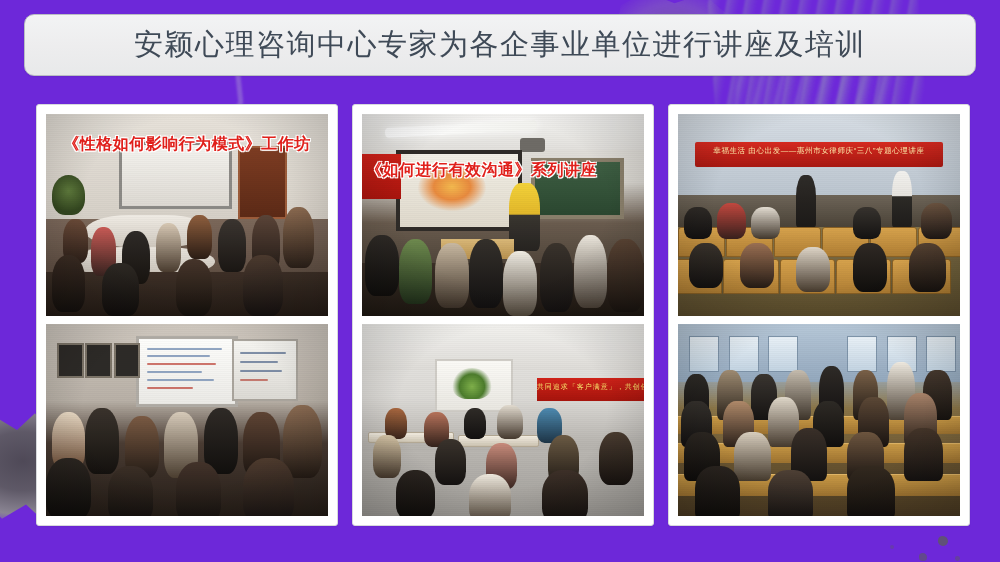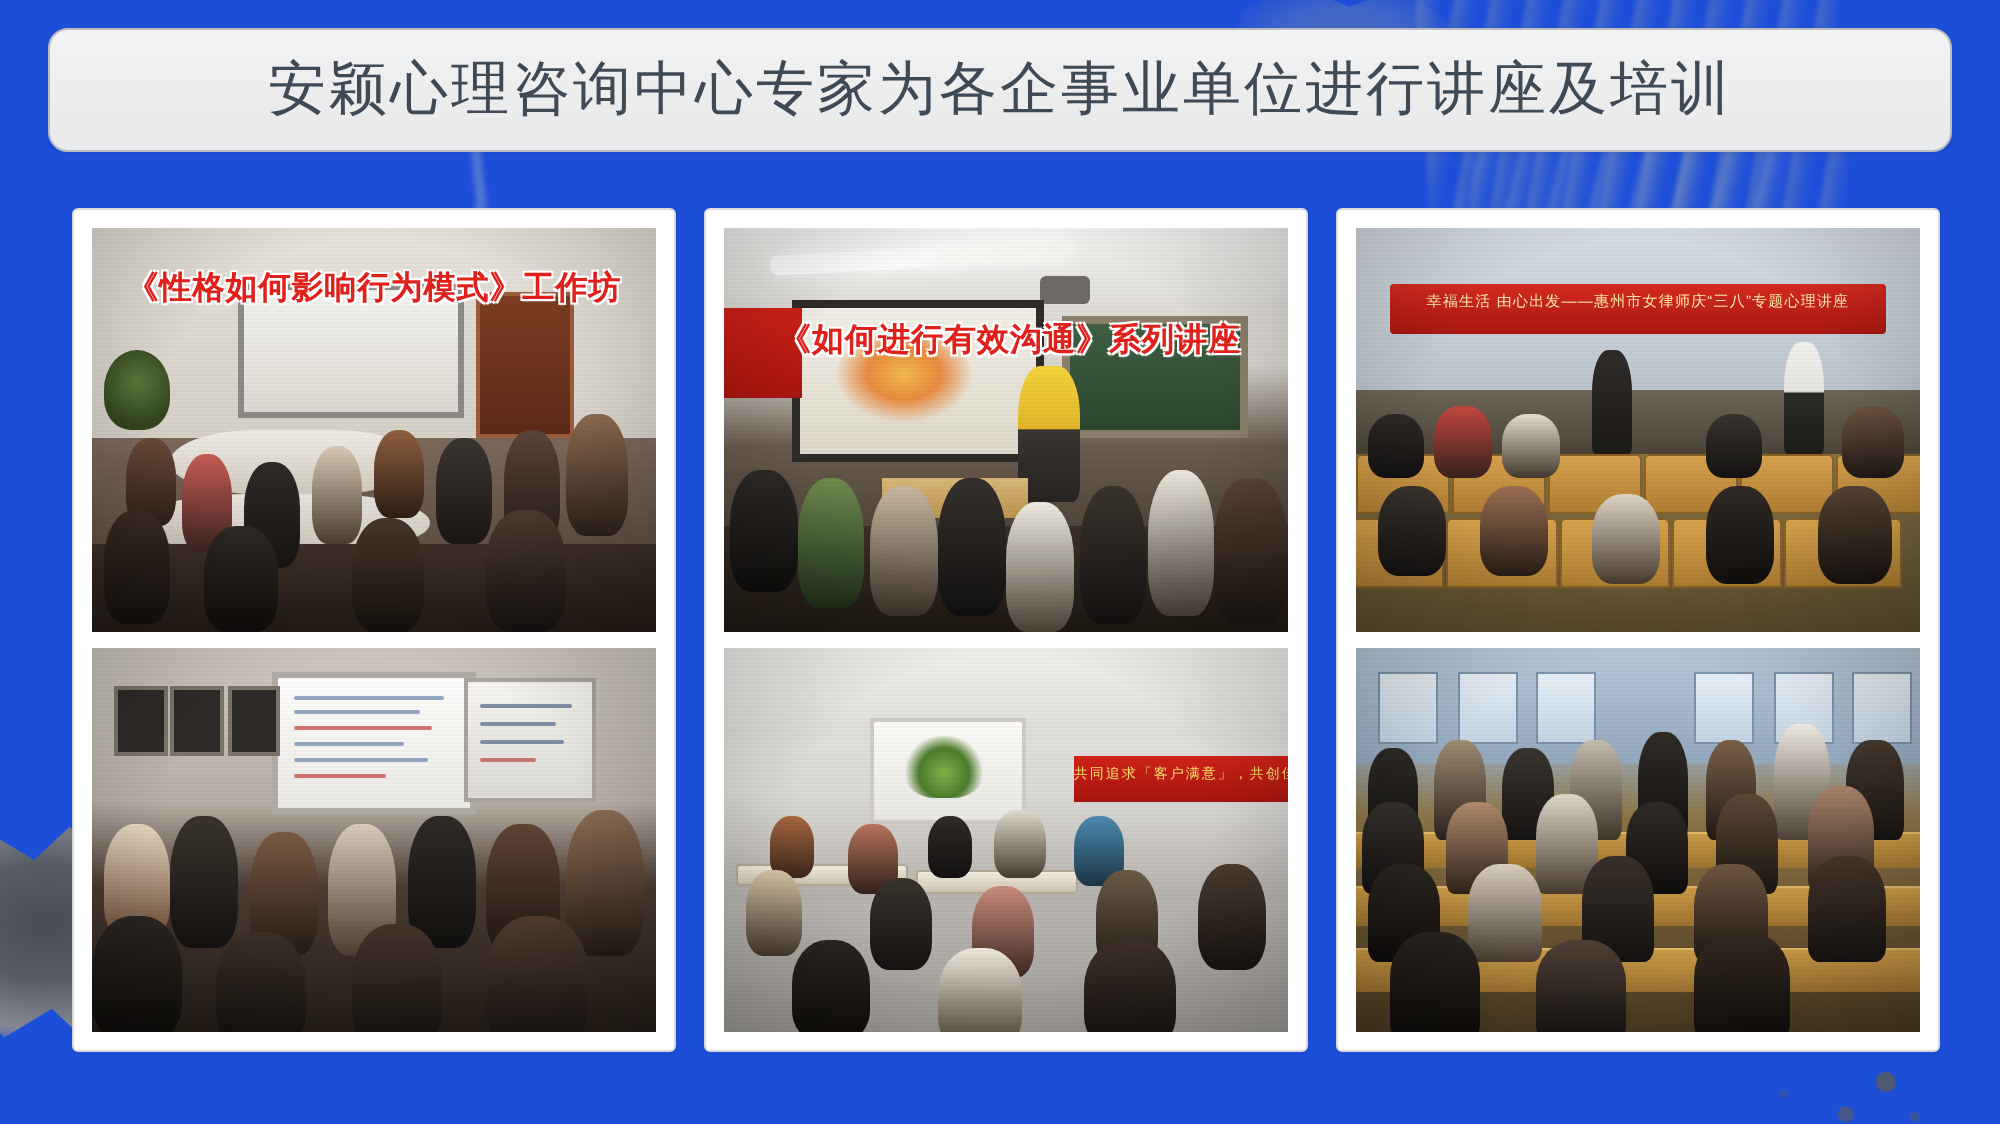--- a/index.html
+++ b/index.html
@@ -7,21 +7,21 @@
     padding: 0;
     background: #ffffff;
   }
   body {
     font-family: "Liberation Serif", "DejaVu Serif", serif;
   }
   .slide {
     position: relative;
     width: 1000px;
     height: 562px;
-    background: #1d4ed8;
+    background: #6d28d9;
     overflow: hidden;
   }
 
   
   .bg-layer { position: absolute; inset: 0; pointer-events: none; }
 
   .wm-top-right {
     position: absolute;
     left: 712px; top: -26px;
     width: 210px; height: 170px;
@@ -166,21 +166,21 @@
     color: #e0201b;
     letter-spacing: 0.5px;
     text-shadow:
       -1px -1px 0 #ffffff,  1px -1px 0 #ffffff,
       -1px  1px 0 #ffffff,  1px  1px 0 #ffffff,
        0px  1px 1px rgba(255,255,255,.9);
     white-space: nowrap;
     z-index: 6;
   }
   .caption.c1 { top: 20px; }
-  .caption.c2 { top: 46px; text-align: center; padding-left: 4px; }
+  .caption.c2 { top: 46px; text-align: left; padding-left: 4px; }
   .caption.c3 { top: 18px; }
 
   
   .scene { position: absolute; inset: 0; }
 
   
   .s1 { background: linear-gradient(180deg,#ded8d0 0%, #d3ccc4 36%, #7d6a5c 50%, #4b3b31 100%); }
   .s1-wall { position:absolute; left:0; top:0; right:0; height:52%; background:linear-gradient(180deg,#e7e2da,#d6d0c7); }
   .s1-screen { position:absolute; left:26%; top:14%; width:38%; height:30%; background:linear-gradient(180deg,#f4f3ef,#ddd9d2); border:3px solid #8c8a86; }
   .s1-door { position:absolute; left:68%; top:16%; width:16%; height:34%; background:linear-gradient(180deg,#7d3c22,#5c2a16); border:2px solid #9c5c3a; }

